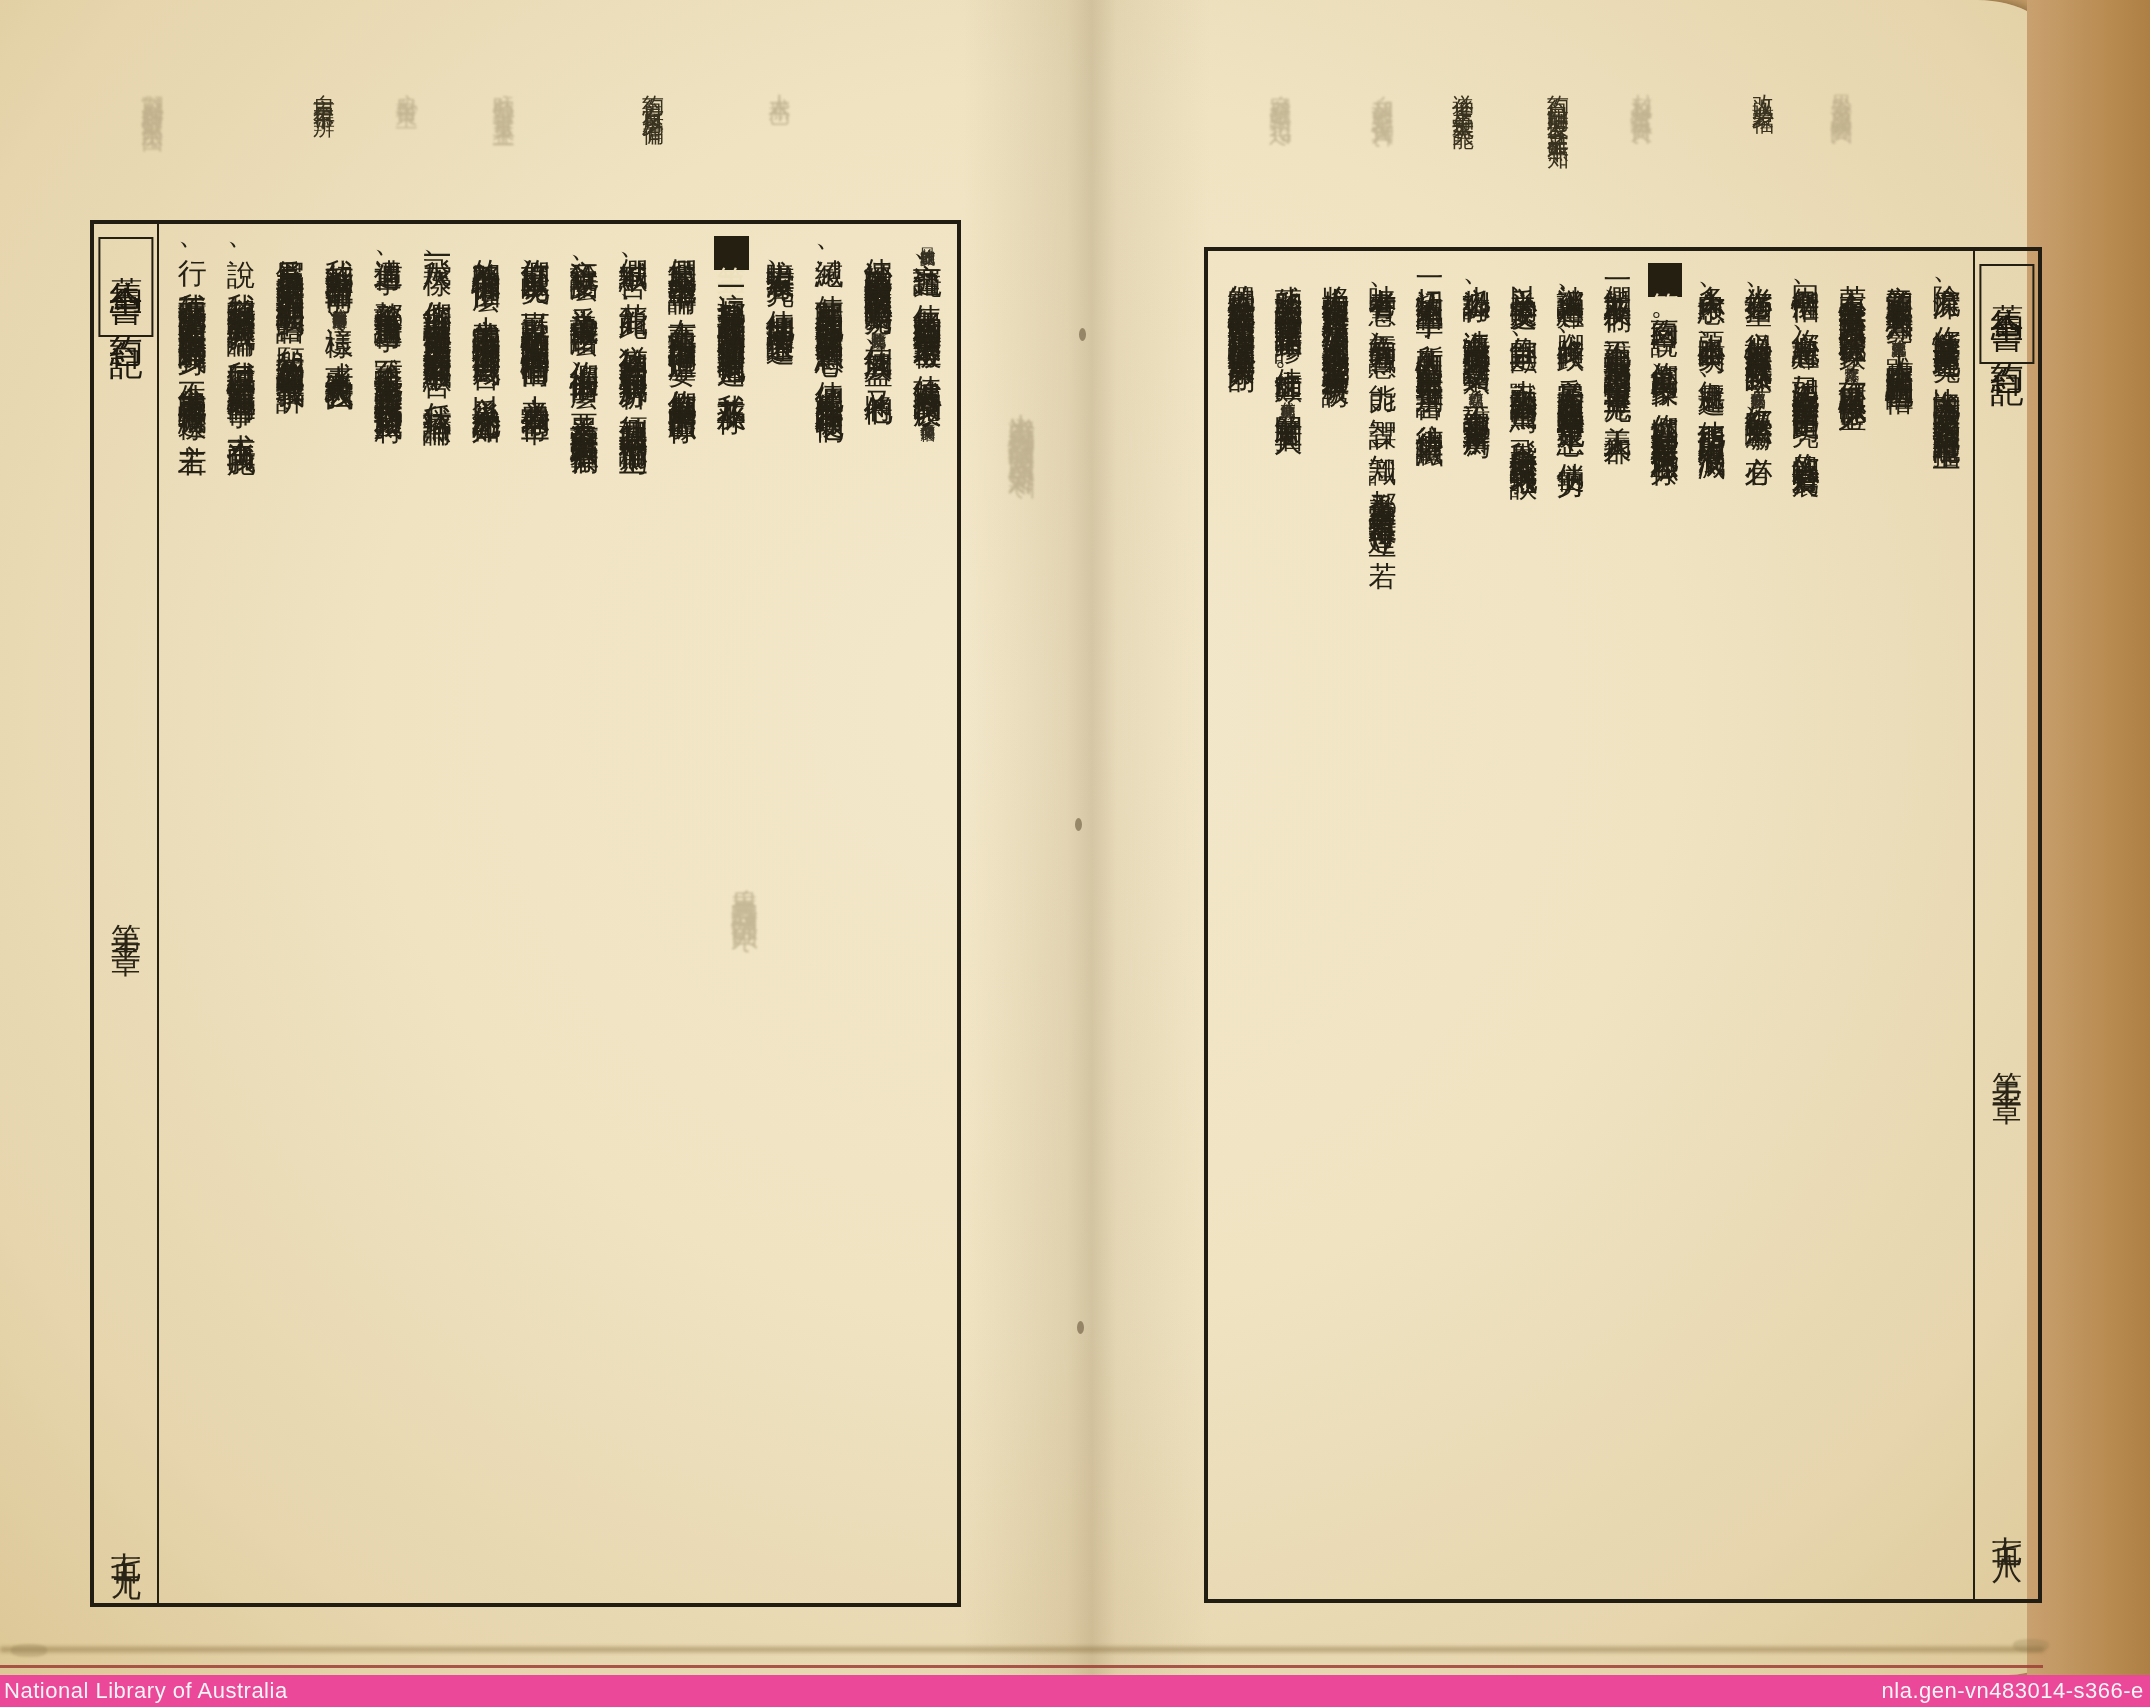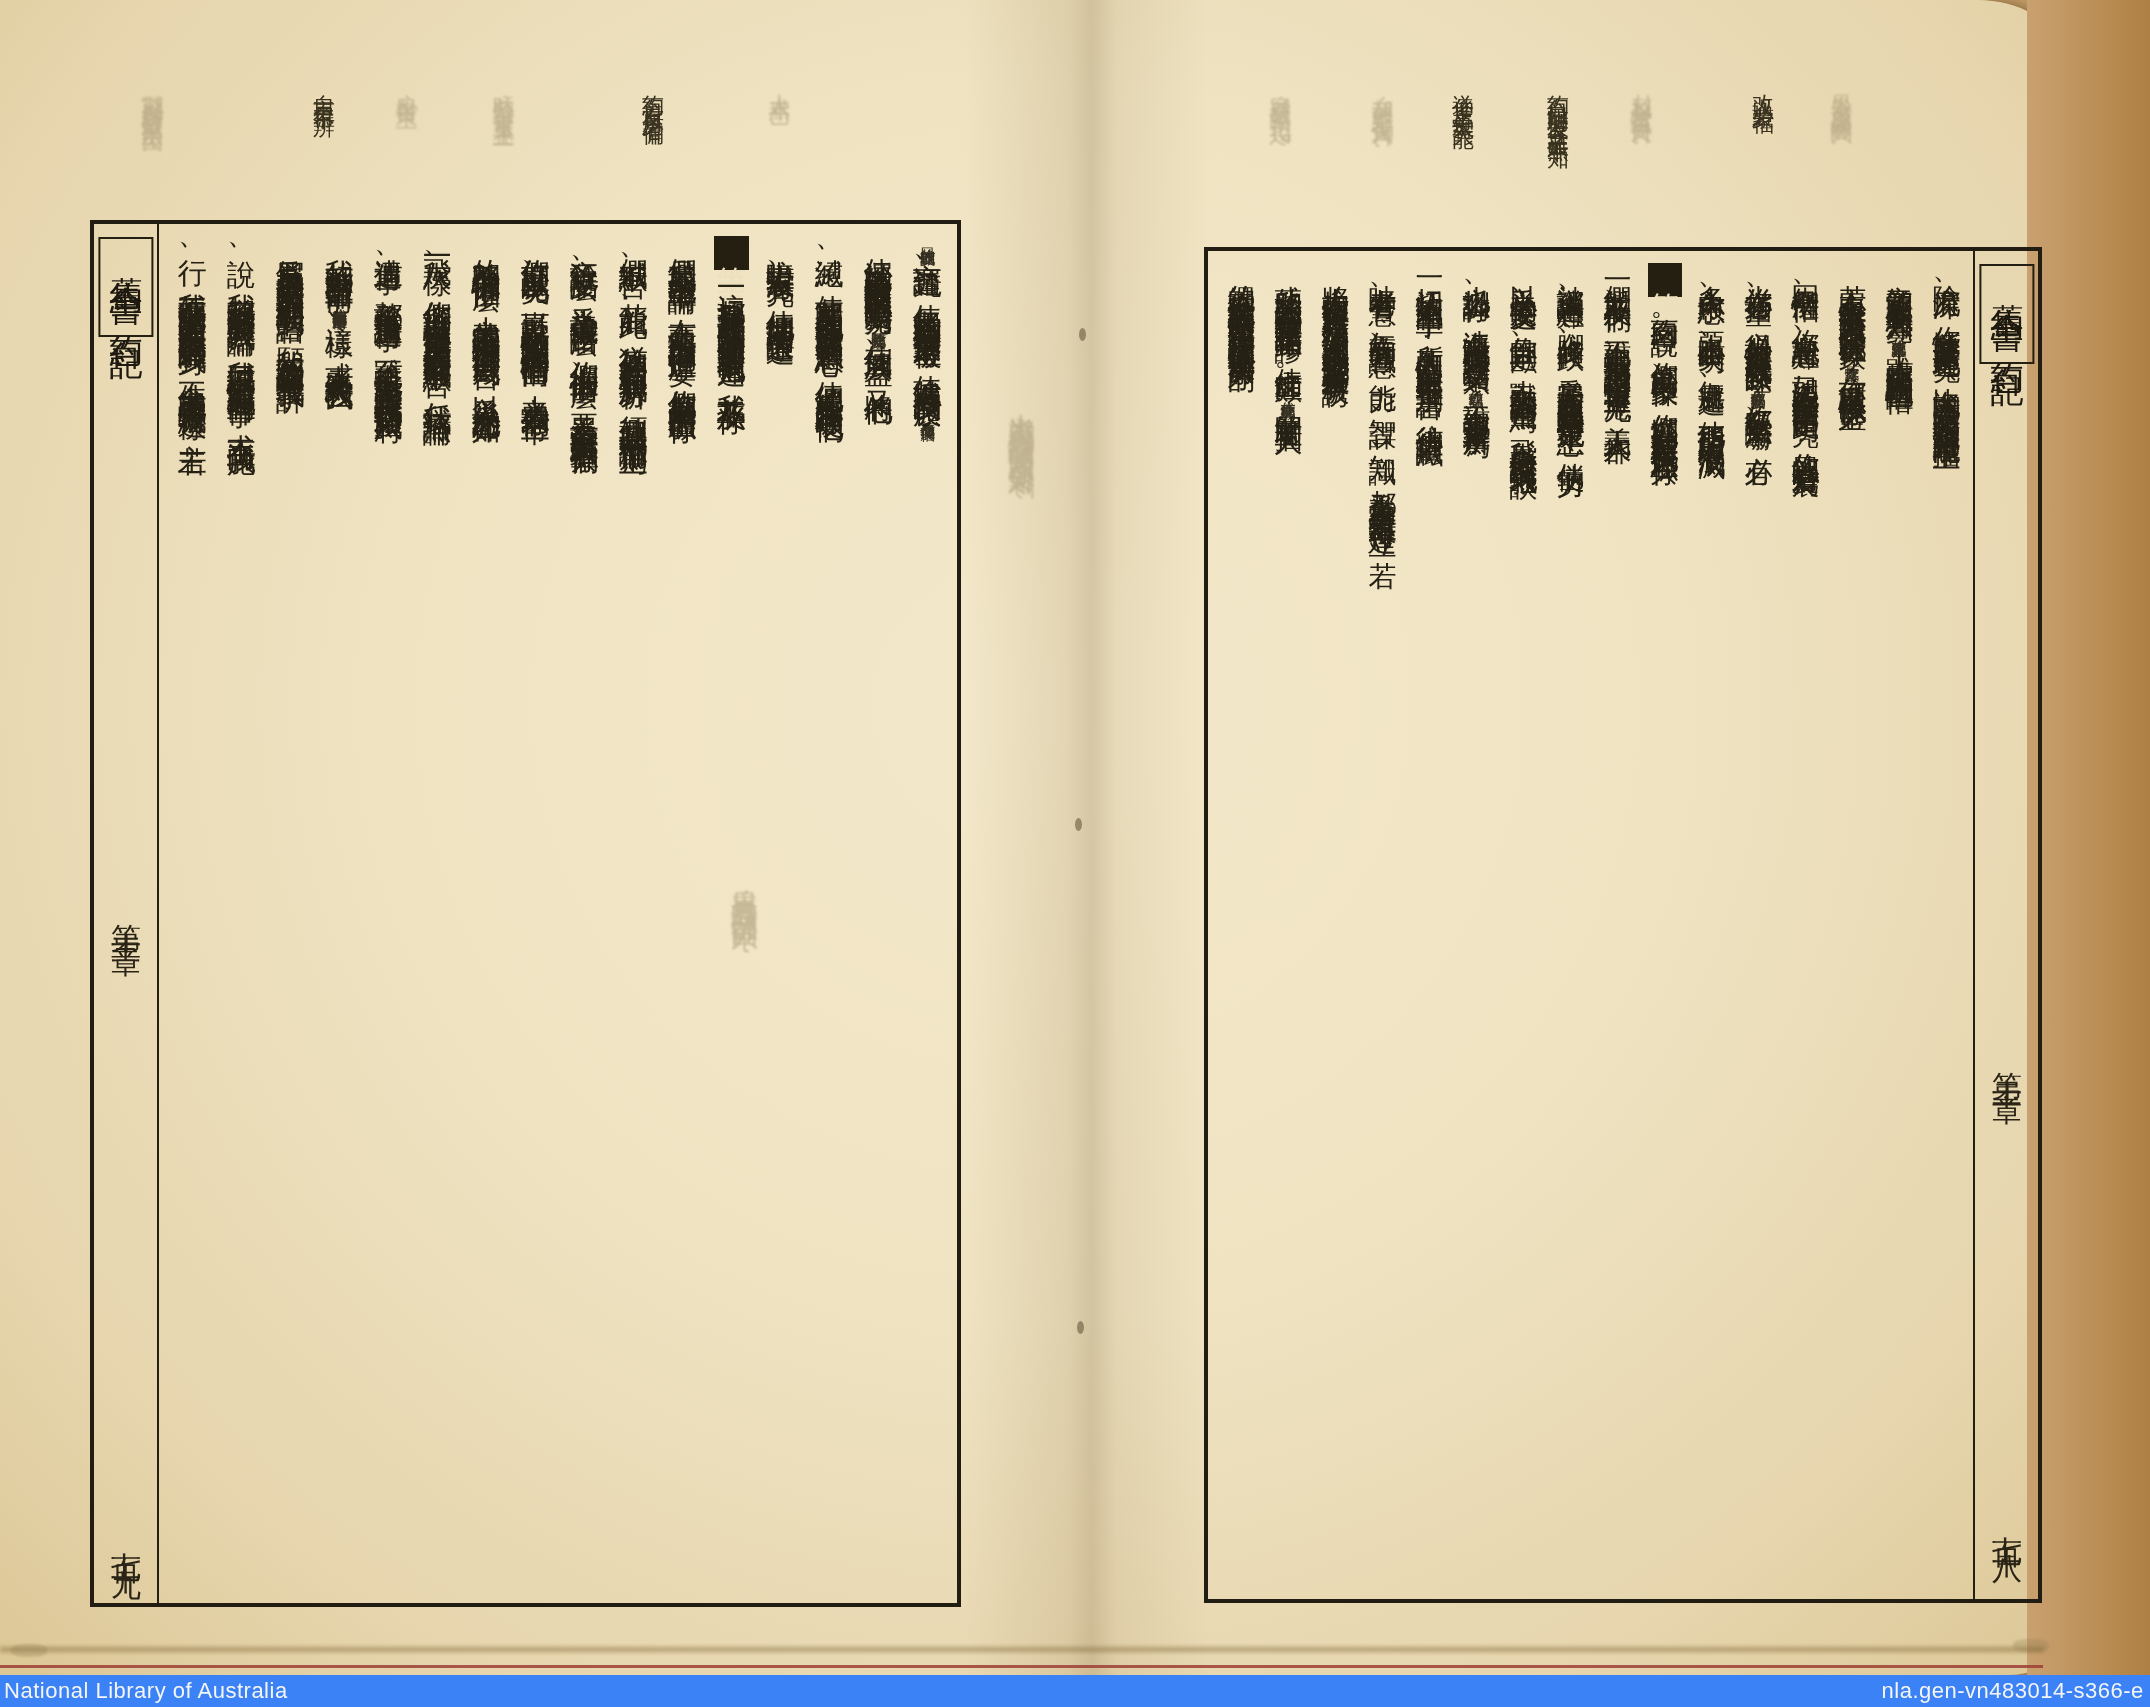--- a/index.html
+++ b/index.html
@@ -15,21 +15,21 @@
   .edge-strip{position:absolute;right:0;top:0;width:124px;height:1675px;
          background:linear-gradient(90deg,#c9a170,#b78a4f 70%,#ad7f45);}
   .gutter{position:absolute;left:963px;top:0;width:248px;height:1675px;
          background:linear-gradient(90deg,rgba(130,100,50,0),rgba(130,100,50,.14) 42%,rgba(110,82,38,.22) 52%,rgba(130,100,50,.10) 62%,rgba(130,100,50,0));}
   .stitch{position:absolute;width:7.2px;height:13.4px;border-radius:50%;background:#5e4f33;opacity:.55;}
   .bottom-shadow{position:absolute;left:0;top:1647px;width:2044px;height:5.2px;
          background:rgba(120,90,45,.45);filter:blur(2.1px);}
   .redline{position:absolute;left:0;top:1665px;width:2043px;height:3.1px;background:#9c3e35;opacity:.85;}
 
   
-  .footer{position:absolute;left:0;top:1675px;width:2151px;height:32px;background:#3b82f6;
+  .footer{position:absolute;left:0;top:1675px;width:2151px;height:32px;background:#ec4899;
           font-family:"Liberation Sans",sans-serif;color:#f5f5f5;}
   .footer .fl{position:absolute;left:4.1px;bottom:3.1px;font-size:22px;letter-spacing:0.5px;}
   .footer .fr{position:absolute;right:7.2px;bottom:3.1px;font-size:22px;letter-spacing:0.5px;}
 
   
   .pageframe{position:absolute;border:4.6px solid #221d12;background:transparent;}
   #lpage{left:90px;top:220px;width:863px;height:1379px;}
   #rpage{left:1204px;top:247px;width:830px;height:1348px;}
   .marginbox{position:absolute;top:0;bottom:0;width:63px;}
   #lpage .marginbox{left:0;border-right:2.6px solid #241f13;}

